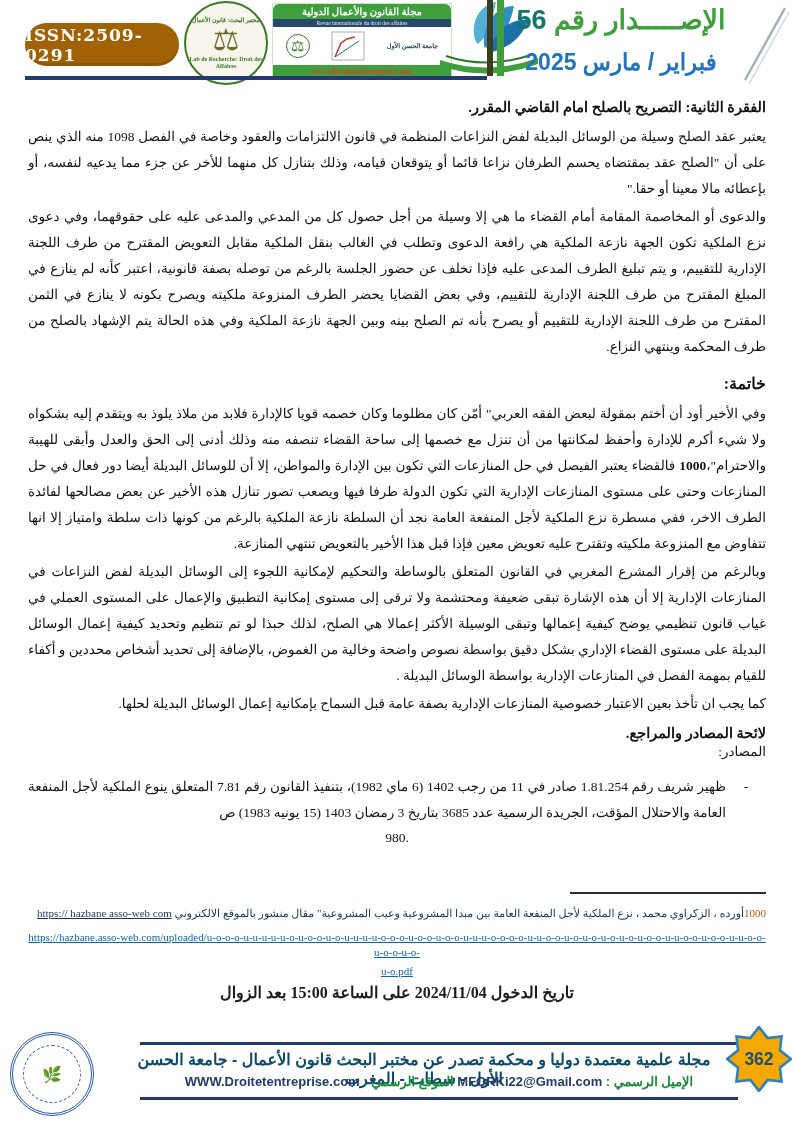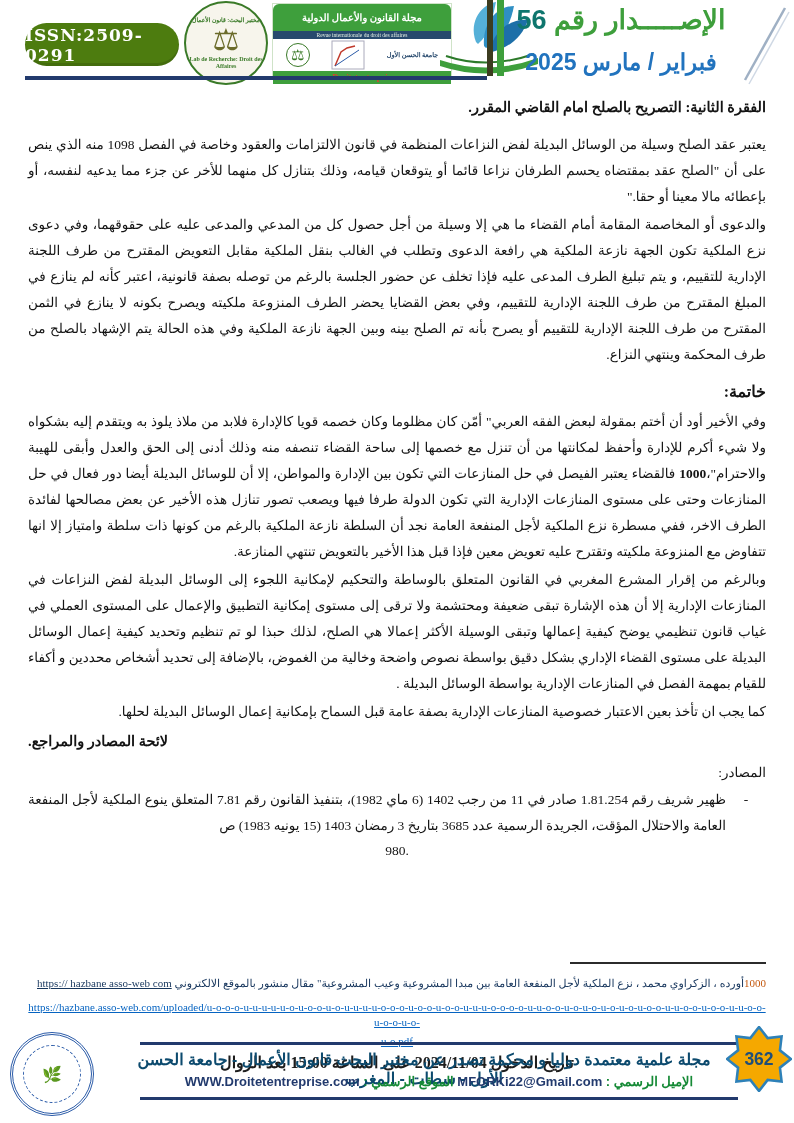--- a/index.html
+++ b/index.html
@@ -5,64 +5,64 @@
   * { margin:0; padding:0; box-sizing:border-box; }
   html,body { background:#888; }
   .page {
     position:relative; width:794px; height:1123px; margin:0 auto;
     background:#ffffff; overflow:hidden;
     font-family:"Liberation Serif", serif; color:#141414;
   }
   
   .issn-pill {
     position:absolute; left:25px; top:23px; width:154px; height:43px;
-    background:#4d7c0f; border-radius:22px; display:flex; align-items:center; justify-content:center;
+    background:#a16207; border-radius:22px; display:flex; align-items:center; justify-content:center;
     color:#fff; font-family:"DejaVu Serif", serif; font-weight:bold; font-size:17px; letter-spacing:1px;
     box-shadow:inset 0 -3px 0 rgba(0,0,0,.12);
   }
   .lab-logo {
     position:absolute; left:184px; top:1px; width:84px; height:84px; border-radius:50%;
     border:2px solid #3a7a28; background:#f7f5ec; display:flex; flex-direction:column;
     align-items:center; justify-content:center; text-align:center; overflow:hidden;
   }
   .lab-logo .tiny { font-size:6px; color:#3a7a28; font-weight:bold; line-height:7px; }
   .lab-logo .scales { font-size:30px; color:#6b6b2a; line-height:32px; }
   .journal-logo {
     position:absolute; left:272px; top:3px; width:180px; height:76px;
     display:flex; flex-direction:column; border:1px solid #cfe3c8;
   }
-  .jl-ribbon { background:#3E9F3C; color:#fff; font-size:10px; font-weight:bold; text-align:center; padding:8px 0; border-radius:6px 6px 0 0; }
+  .jl-ribbon { background:#3E9F3C; color:#fff; font-size:10px; font-weight:bold; text-align:center; padding:2px 0; border-radius:6px 6px 0 0; }
   .jl-sub { background:#27496d; color:#e8f2e4; font-size:5.5px; text-align:center; padding:1px 0; }
   .jl-body { flex:1; display:flex; align-items:center; justify-content:space-around; background:#fff; padding:1px 2px; }
   .jl-scales { font-size:15px; color:#3a7a28; border:1px solid #3a7a28; border-radius:50%; width:24px; height:24px; display:flex; align-items:center; justify-content:center; }
   .jl-univ { font-size:6.5px; color:#27496d; text-align:center; line-height:8px; font-weight:bold; }
   .jl-web { background:#3E9F3C; color:#e23b2e; font-size:8.5px; font-weight:bold; text-align:center; padding:1px 0 2px; }
   .book-graphic { position:absolute; left:438px; top:0; }
   .header-line { position:absolute; left:25px; top:76px; width:462px; height:4px; background:#223A6D; }
   .vbar-dark  { position:absolute; left:487px; top:0; width:6px; height:76px; background:#3c3c20; }
   .vbar-green { position:absolute; left:497px; top:0; width:7px; height:76px; background:#3E9F3C; }
   .issue-block { position:absolute; left:505px; top:4px; width:232px; text-align:center; direction:rtl; font-family:"Liberation Sans", sans-serif; }
   .issue-line1 { font-size:27px; font-weight:bold; color:#3E9F3C; white-space:nowrap; }
   .issue-line1 .issue-num { color:#0f766e; }
   .issue-line2 { font-size:23px; font-weight:bold; color:#2173BE; margin-top:13px; white-space:nowrap; }
   .pen-graphic { position:absolute; left:735px; top:2px; }
   
   .content { position:absolute; top:99px; right:28px; left:28px; direction:rtl; }
-  .section-heading { font-size:14.5px; font-weight:bold; text-align:right; margin-bottom:16px; }
+  .section-heading { font-size:14.5px; font-weight:bold; text-align:right; margin-bottom:8px; }
   .body-para { font-size:13.5px; line-height:26px; text-align:justify; margin-bottom:2px; }
   .khatima { font-size:16px; font-weight:bold; text-align:right; margin:14px 0 8px; }
   .ref-marker { font-weight:bold; }
-  .refs-heading { font-size:14.5px; font-weight:bold; text-align:left; margin:8px 0 14px; }
-  .sources-label { font-size:13.5px; text-align:right; margin-bottom:6px; }
+  .refs-heading { font-size:14.5px; font-weight:bold; text-align:right; margin:8px 0 1px; }
+  .sources-label { font-size:13.5px; text-align:right; margin-bottom:14px; }
   .source-item { display:flex; direction:rtl; font-size:13.5px; line-height:26px; }
   .source-dash { width:40px; flex:0 0 40px; text-align:center; }
   .source-text { flex:1; text-align:justify; }
   .source-page { text-align:center; font-size:13.5px; line-height:24px; }
   
-  .footnote { position:absolute; top:962px; right:28px; left:28px; direction:rtl; font-size:11px; color:#17365D; }
+  .footnote { position:absolute; top:892px; right:28px; left:28px; direction:rtl; font-size:11px; color:#17365D; }
   .fn-rule { width:196px; border-top:2px solid #2b2b2b; margin-bottom:10px; }
   .fn-line1 { text-align:right; line-height:18px; }
   .fn-num { color:#C55A11; }
   .fn-link1 { color:#17365D; text-decoration:underline; direction:ltr; unicode-bidi:embed; }
   .fn-url { direction:ltr; text-align:center; color:#0563C1; text-decoration:underline; margin-top:8px; word-break:break-all; line-height:15px; }
   .fn-pdf { direction:ltr; text-align:center; color:#0563C1; text-decoration:underline; margin-top:5px; }
   .fn-date { text-align:center; font-weight:bold; color:#1d1d1d; font-size:16px; margin-top:6px; }
   
   .footer-rule { position:absolute; left:140px; width:598px; height:3px; background:#223A6D; }
   .footer-line1 { position:absolute; left:125px; width:598px; top:1050px; text-align:center; direction:rtl;

